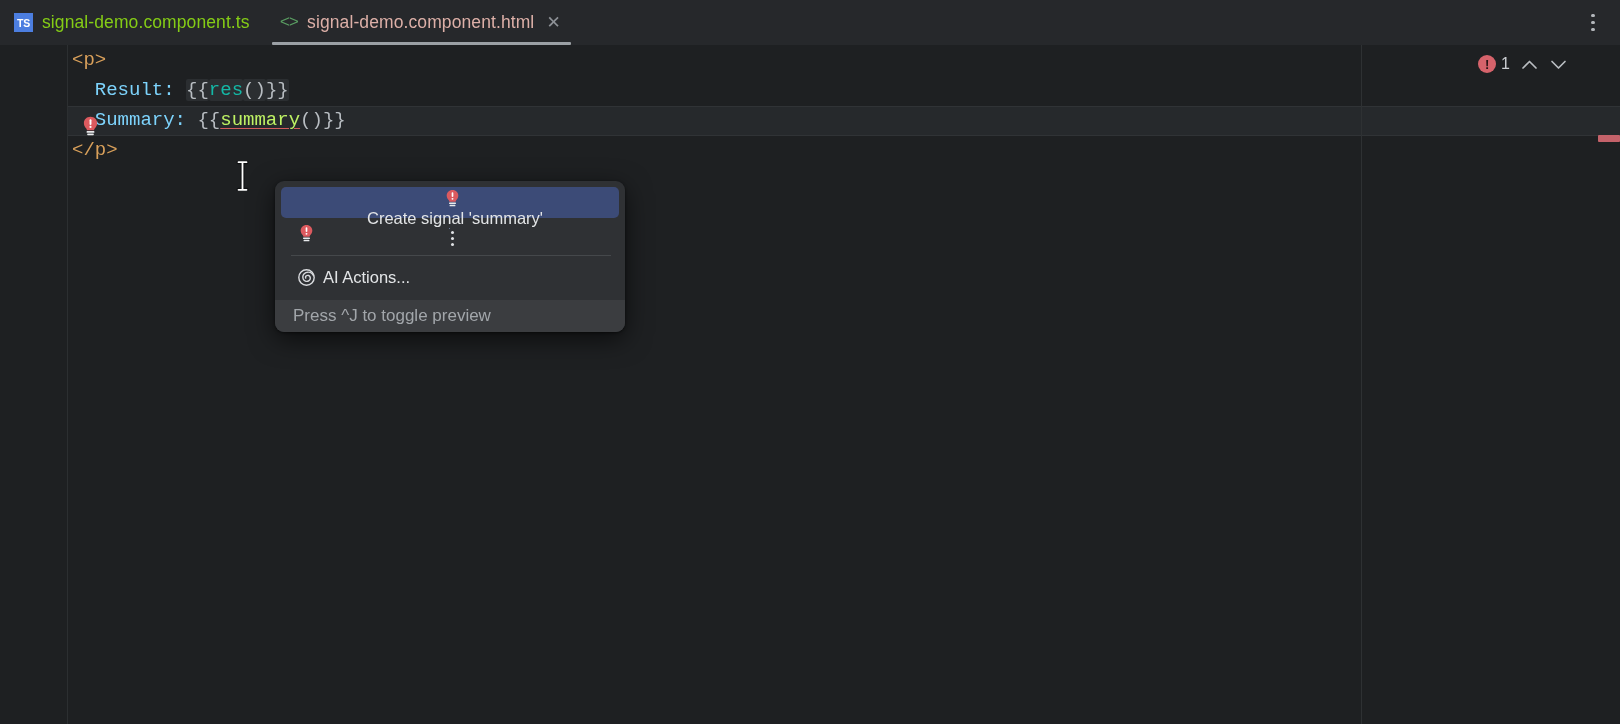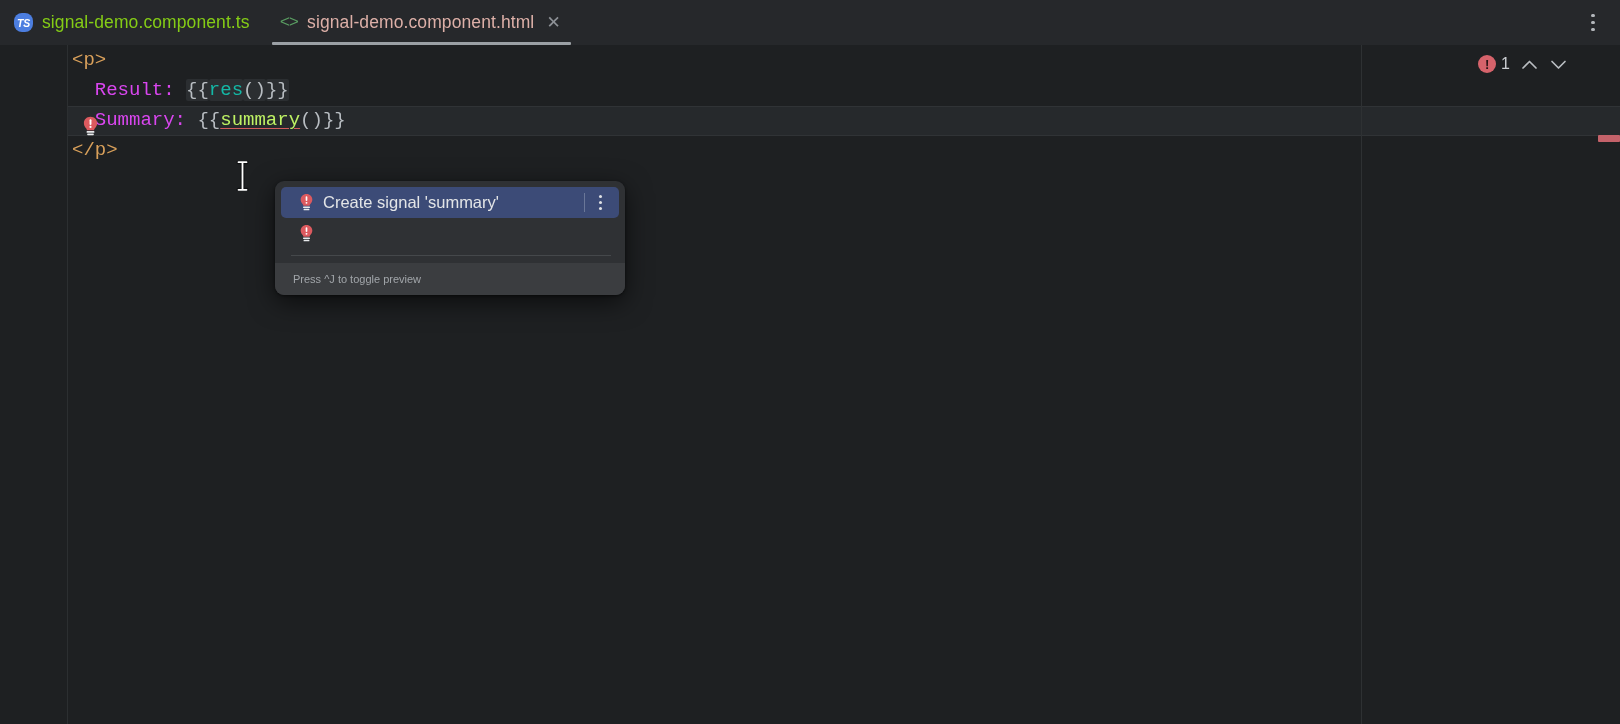--- a/index.html
+++ b/index.html
@@ -54,31 +54,30 @@
     position: absolute;
     left: 6px; right: 6px;
     bottom: 0;
     height: 3px;
     background: #9ba0a5;
     border-radius: 1px;
   }
 
   .ts-icon {
     width: 19px; height: 19px;
-    border-radius: 8px;
+    border-radius: 0;
     background: #4c7ee0;
     color: #ffffff;
     font-size: 10.5px;
     font-weight: bold;
     display: flex;
     align-items: center;
     justify-content: center;
     letter-spacing: -0.3px;
     font-family: "Liberation Sans", sans-serif;
-    font-style: italic;
   }
 
   .html-icon {
     color: #5a9e62;
     font-size: 17px;
     font-family: "Liberation Mono", monospace;
     letter-spacing: -1px;
     line-height: 1;
   }
 
@@ -153,21 +152,21 @@
     width: 1552px;
     font-family: "Liberation Mono", monospace;
     font-size: 19px;
     line-height: 30px;
     white-space: pre;
   }
 
   .line { position: relative; height: 30px; padding-left: 4px; }
 
   .tok-tag   { color: #d9a05b; }
-  .tok-text  { color: #d946ef; }
+  .tok-text  { color: #7dd3fc; }
   .tok-brace { color: #b8bdc2; }
   .tok-ok    { color: #14b8a6; }
   .tok-err   { color: #bef264; }
 
   .interp-hl {
     background: #2b2e31;
     border-radius: 2px;
   }
 
   .err-underline {
@@ -252,21 +251,21 @@
     display: flex;
     align-items: center;
     height: 31px;
     padding: 0 10px 0 14px;
     margin: 0 6px;
     border-radius: 5px;
     cursor: default;
     user-select: none;
   }
 
-  .mi.sel { background: #3c4b77; }
+  .mi.sel { background: #3c4b77; flex-direction: column; }
 
   .mi-icon {
     width: 22px;
     display: flex;
     align-items: center;
     justify-content: center;
     flex: 0 0 22px;
   }
 
   .mi-label {
@@ -311,21 +310,21 @@
   .popup-footer {
     margin-top: 7px;
     height: 32px;
     background: #3b3d40;
     display: flex;
     align-items: center;
     padding-left: 18px;
   }
   .popup-footer span {
     color: #a2a6aa;
-    font-size: 11px;
+    font-size: 17px;
   }
 
   
   .mouse-caret {
     position: absolute;
     left: 236px; top: 116px;
     width: 13px; height: 30px;
     z-index: 30;
     pointer-events: none;
   }
@@ -423,20 +422,29 @@
             <rect x="4.6" y="15.1" width="7.8" height="1.7" rx="0.6" fill="#e8eaec"></rect>
             <rect x="5.2" y="17.5" width="6.6" height="1.7" rx="0.6" fill="#e8eaec"></rect>
             <rect x="7.55" y="3.3" width="1.9" height="5.6" rx="0.9" fill="#ffffff"></rect>
             <circle cx="8.5" cy="10.9" r="1.1" fill="#ffffff"></circle>
           </svg>
         </span>
       </div>
 
       <div class="menu-divider"></div>
 
+      <div class="mi">
+        <span class="mi-icon">
+          <svg width="19" height="19" viewBox="0 0 20 20" xmlns="http://www.w3.org/2000/svg">
+            <circle cx="10" cy="10" r="8.1" fill="none" stroke="#d7d9dc" stroke-width="1.5"></circle>
+            <path d="M17.6 8.2C15.9 5.2 12.4 3.6 9.3 4.9 6.6 6 5.4 9 6.5 11.5c.9 2.1 3.4 3.1 5.5 2.2 1.7-.7 2.5-2.7 1.7-4.4-.6-1.3-2.2-1.9-3.5-1.3-1 .4-1.5 1.6-1 2.6" fill="none" stroke="#d7d9dc" stroke-width="1.5" stroke-linecap="round"></path>
+          </svg>
+        </span>
+        <span class="mi-label">AI Actions...</span>
+      </div>
 
       <div class="popup-footer">
         <span>Press ^J to toggle preview</span>
       </div>
     </div>
 
     <span class="mouse-caret">
       <svg width="13" height="30" viewBox="0 0 13 30" xmlns="http://www.w3.org/2000/svg">
         <path d="M2.5 1.2h8M2.5 28.8h8M6.5 1.6v26.8" stroke="#0f1012" stroke-width="4" stroke-linecap="round" fill="none"></path>
         <path d="M2.5 1.2h8M2.5 28.8h8M6.5 1.6v26.8" stroke="#ffffff" stroke-width="1.8" stroke-linecap="round" fill="none"></path>

